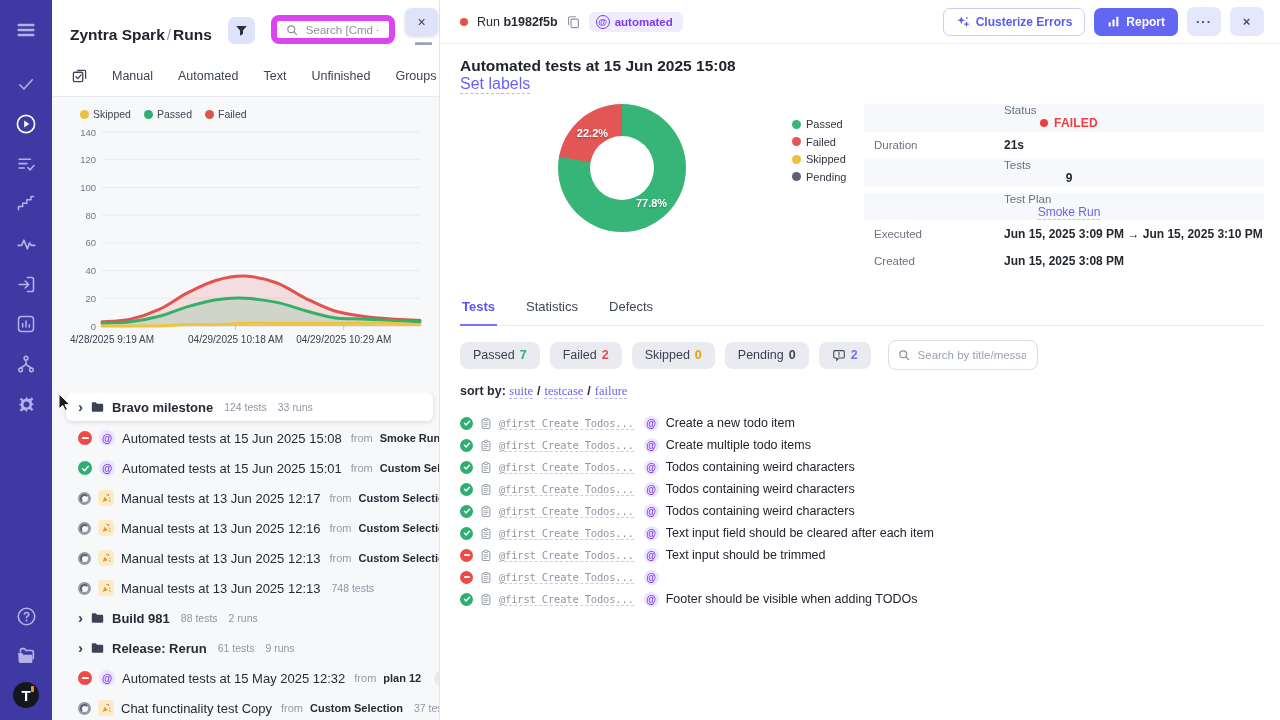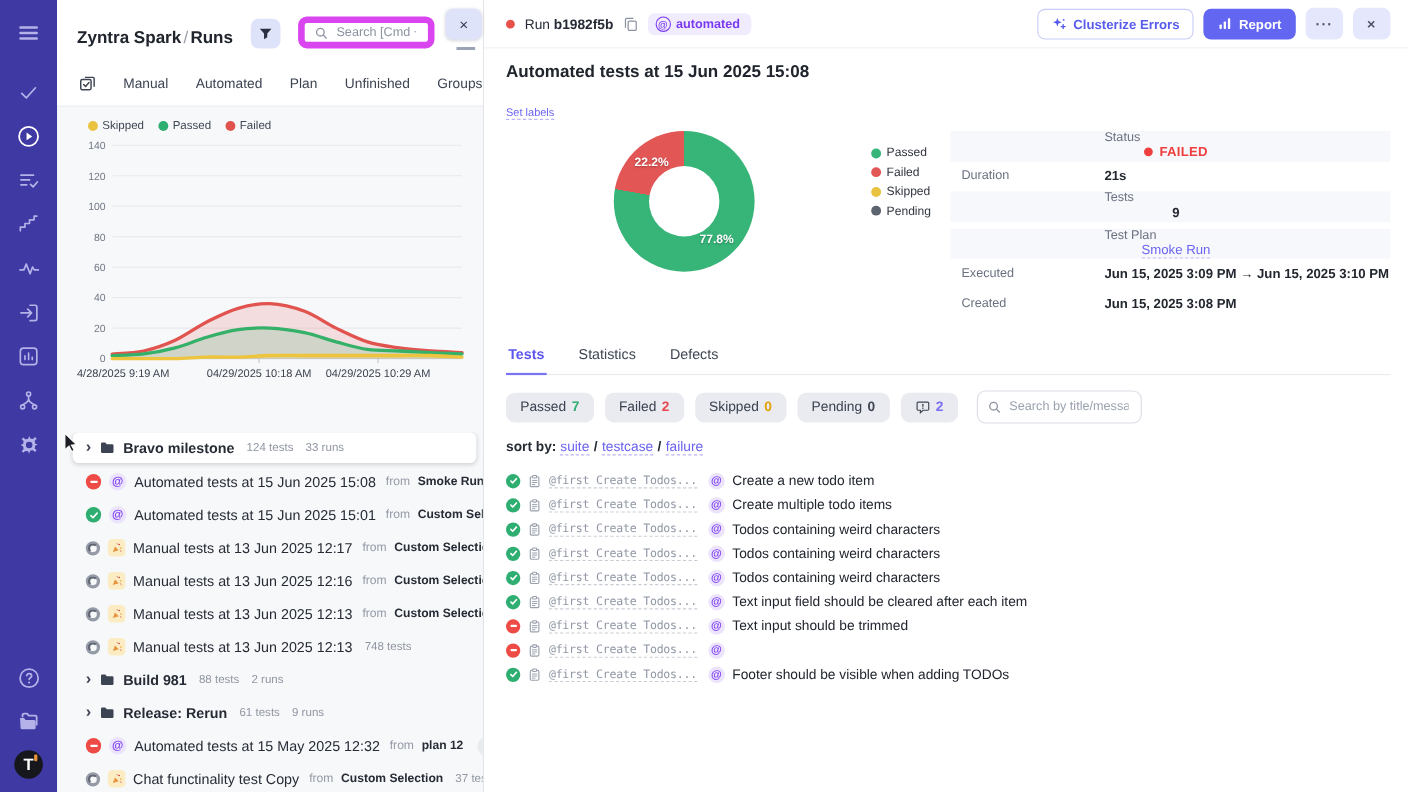--- a/index.html
+++ b/index.html
@@ -74,21 +74,21 @@
   .copy-icon { color:#8c93a0; display:flex; cursor:pointer; }
   .auto-badge { display:inline-flex; gap:5px; align-items:center; background:#f1ebfe; color:#7a3bf0; border-radius:6px; padding:3px 10px 3px 7px; font-size:11.5px; font-weight:bold; cursor:pointer; }
   .auto-badge .kind { width:14px; height:14px; background:transparent; border:1.5px solid #7a3bf0; font-size:9px; }
   .rp-actions { margin-left:auto; display:flex; gap:9px; align-items:center; }
   .btn { border:0; border-radius:7px; font-size:12px; font-weight:bold; display:flex; gap:6px; align-items:center; cursor:pointer; font-family:"Liberation Sans",sans-serif; }
   .btn-outline { border:1px solid #c8ccf8; color:#585ced; background:#fff; padding:6px 12px; }
   .btn-primary { background:#6366f1; color:#fff; padding:7px 13px; }
   .btn-ghost { background:#e5e8fc; width:34px; height:29px; color:#4a5060; font-size:13px; justify-content:center; letter-spacing:1px; }
   .rp-body { padding:13px 16px 0 20px; overflow:hidden; }
   h2 { margin:0; font-size:15.5px; color:#20242c; }
-  .set-labels { font-size:10px; color:#6b63f0; border-bottom:1px dashed #b9b4f5; display:inline-block; margin-top:22px; cursor:pointer; }
+  .set-labels { font-size:16px; color:#6b63f0; border-bottom:1px dashed #b9b4f5; display:inline-block; margin-top:0; cursor:pointer; }
 
   .summary { display:flex; margin-top:10px; align-items:flex-start; }
   .donut-wrap { width:128px; height:128px; position:relative; margin-left:98px; flex-shrink:0; }
   .donut { width:128px; height:128px; border-radius:50%; }
   .hole { position:absolute; inset:32px; background:#fff; border-radius:50%; }
   .dlabel { position:absolute; color:#fff; font-size:11px; font-weight:bold; text-shadow:0 1px 2px rgba(0,0,0,.3); transform:translate(-50%,-50%); }
   .donut-legend { margin-left:106px; margin-top:14px; font-size:11px; color:#30343e; display:flex; flex-direction:column; gap:5.5px; flex-shrink:0; }
   .donut-legend .legend-item { gap:5px; }
   .details { margin-left:auto; width:400px; font-size:12px; }
   .drow { display:flex; align-items:center; min-height:27.5px; padding-left:10px; }
@@ -107,21 +107,21 @@
 
   .chips-row { display:flex; gap:10px; margin-top:14px; align-items:center; }
   .chip { background:#e9ebf0; border-radius:8px; padding:6.5px 13px; font-size:12.5px; color:#3a4150; display:flex; gap:5px; align-items:center; cursor:pointer; }
   .chip .cnt { font-weight:bold; }
   .rp-search { margin-left:7px; width:150px; height:30px; border:1px solid #d9dde4; border-radius:8px; display:flex; align-items:center; padding:0 9px; gap:6px; background:#fff; }
   .rp-search svg { flex-shrink:0; color:#8b92a0; }
   .rp-search input { border:0; outline:0; width:100%; font-size:11.5px; color:#3f4654; font-family:"Liberation Sans",sans-serif; }
   .rp-search input::placeholder { color:#9aa2af; }
 
   .sort-row { margin-top:14px; font-size:12.5px; color:#262b35; font-weight:bold; }
-  .sort-link { color:#6a62f0; font-weight:400; border-bottom:1px dashed #b9b4f5; cursor:pointer; }
+  .sort-link { color:#6a62f0; font-weight:400; border-bottom:1px dashed #b9b4f5; cursor:pointer;font-family:Liberation Serif, serif; }
   .sort-sep { padding:0 4px; }
 
   .tests-list { margin-top:13px; display:flex; flex-direction:column; }
   .trow { display:flex; align-items:center; height:22px; gap:7px; white-space:nowrap; cursor:pointer; }
   .tst { width:13px; height:13px; border-radius:50%; display:flex; align-items:center; justify-content:center; flex-shrink:0; }
   .tst.passed { background:#2fae71; }
   .tst.failed { background:#ef4b46; }
   .tst.failed i { width:6px; height:2px; background:#fff; border-radius:1px; }
   .clip { color:#9aa1ad; display:flex; flex-shrink:0; }
   .suite { font-family:"DejaVu Sans Mono",monospace; font-size:10.5px; color:#8f96a3; border-bottom:1px dashed #c9cdd6; letter-spacing:-.2px; cursor:pointer; }
@@ -236,21 +236,21 @@
     <div class="lp-tabs" id="lp-tabs">
       <span class="lp-tabs-icon">
         <svg width="15" height="15" viewBox="0 0 16 16">
             <path d="M5.5 2.5h8a1 1 0 0 1 1 1v8" fill="none" stroke="#3d4452" stroke-width="1.4"></path>
             <rect x="1.5" y="4.5" width="10" height="10" rx="1.4" fill="none" stroke="#3d4452" stroke-width="1.4"></rect>
             <path d="M4.3 9.4l1.9 1.9 3.3-3.8" fill="none" stroke="#3d4452" stroke-width="1.4" stroke-linecap="round" stroke-linejoin="round"></path>
           </svg>
       </span>
     <span class="lp-tab">Manual</span>
         <span class="lp-tab">Automated</span>
-        <span class="lp-tab">Plan</span>
+        <span class="lp-tab">Text</span>
         <span class="lp-tab">Unfinished</span>
         <span class="lp-tab">Groups</span>
       </div>
     <div class="lp-chart">
       <div class="legend-row" id="trend-legend">
           <span class="legend-item">
             <span class="dot" style="background:#e9c23f"></span>
             <span>Skipped</span>
           </span>
           <span class="legend-item">

